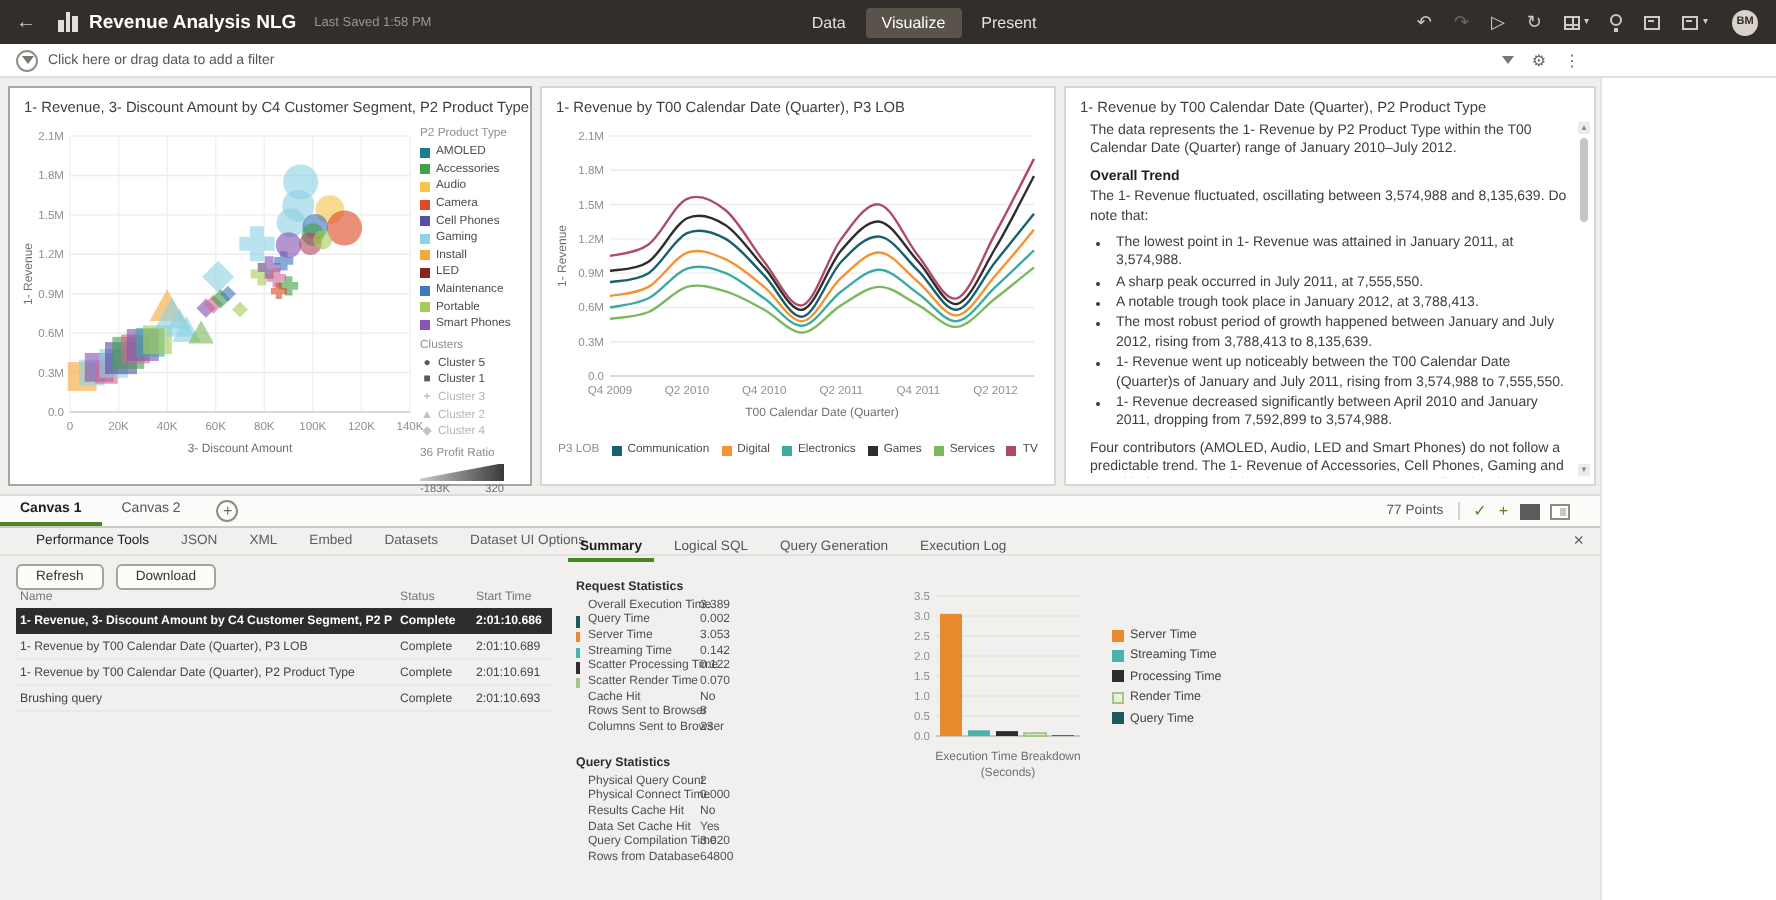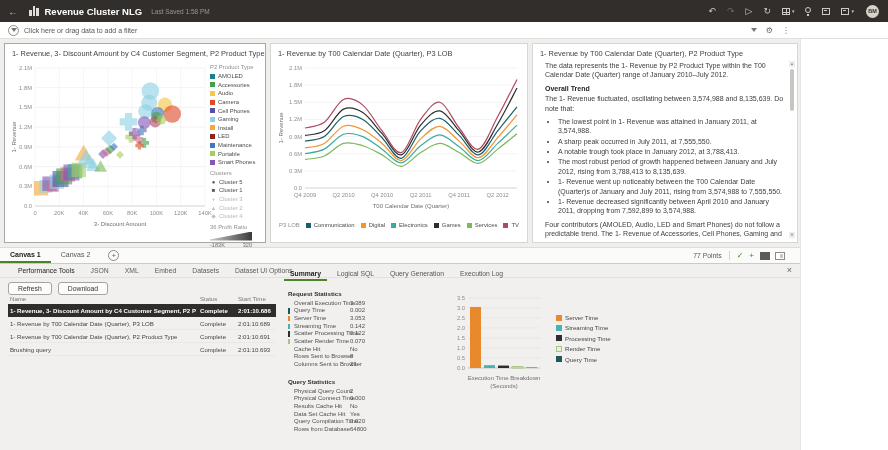--- a/index.html
+++ b/index.html
@@ -117,23 +117,28 @@
 
 <div class="hdr">
   <div class="hback">
       <span>←</span>
     </div>
   <div class="hlogo">
       <i></i>
       <i></i>
       <i></i>
     </div>
-  <div class="htitle">Revenue Cluster NLG</div>
+  <div class="htitle">Revenue Analysis NLG</div>
   <div class="hsaved">Last Saved 1:58 PM</div>
   <div class="hsp"></div>
+  <div class="hnav" id="nav">
+      <span class="nav-item">Data</span>
+      <span class="nav-item active">Visualize</span>
+      <span class="nav-item">Present</span>
+    </div>
   <div class="hsp"></div>
   <div class="htools" id="tools">
       <span class="tool">↶</span>
       <span class="tool dim">↷</span>
       <span class="tool">▷</span>
       <span class="tool">↻</span>
       <span class="tool">
         <i class="ic-grid"></i>
         <span class="caret">▾</span>
       </span>

